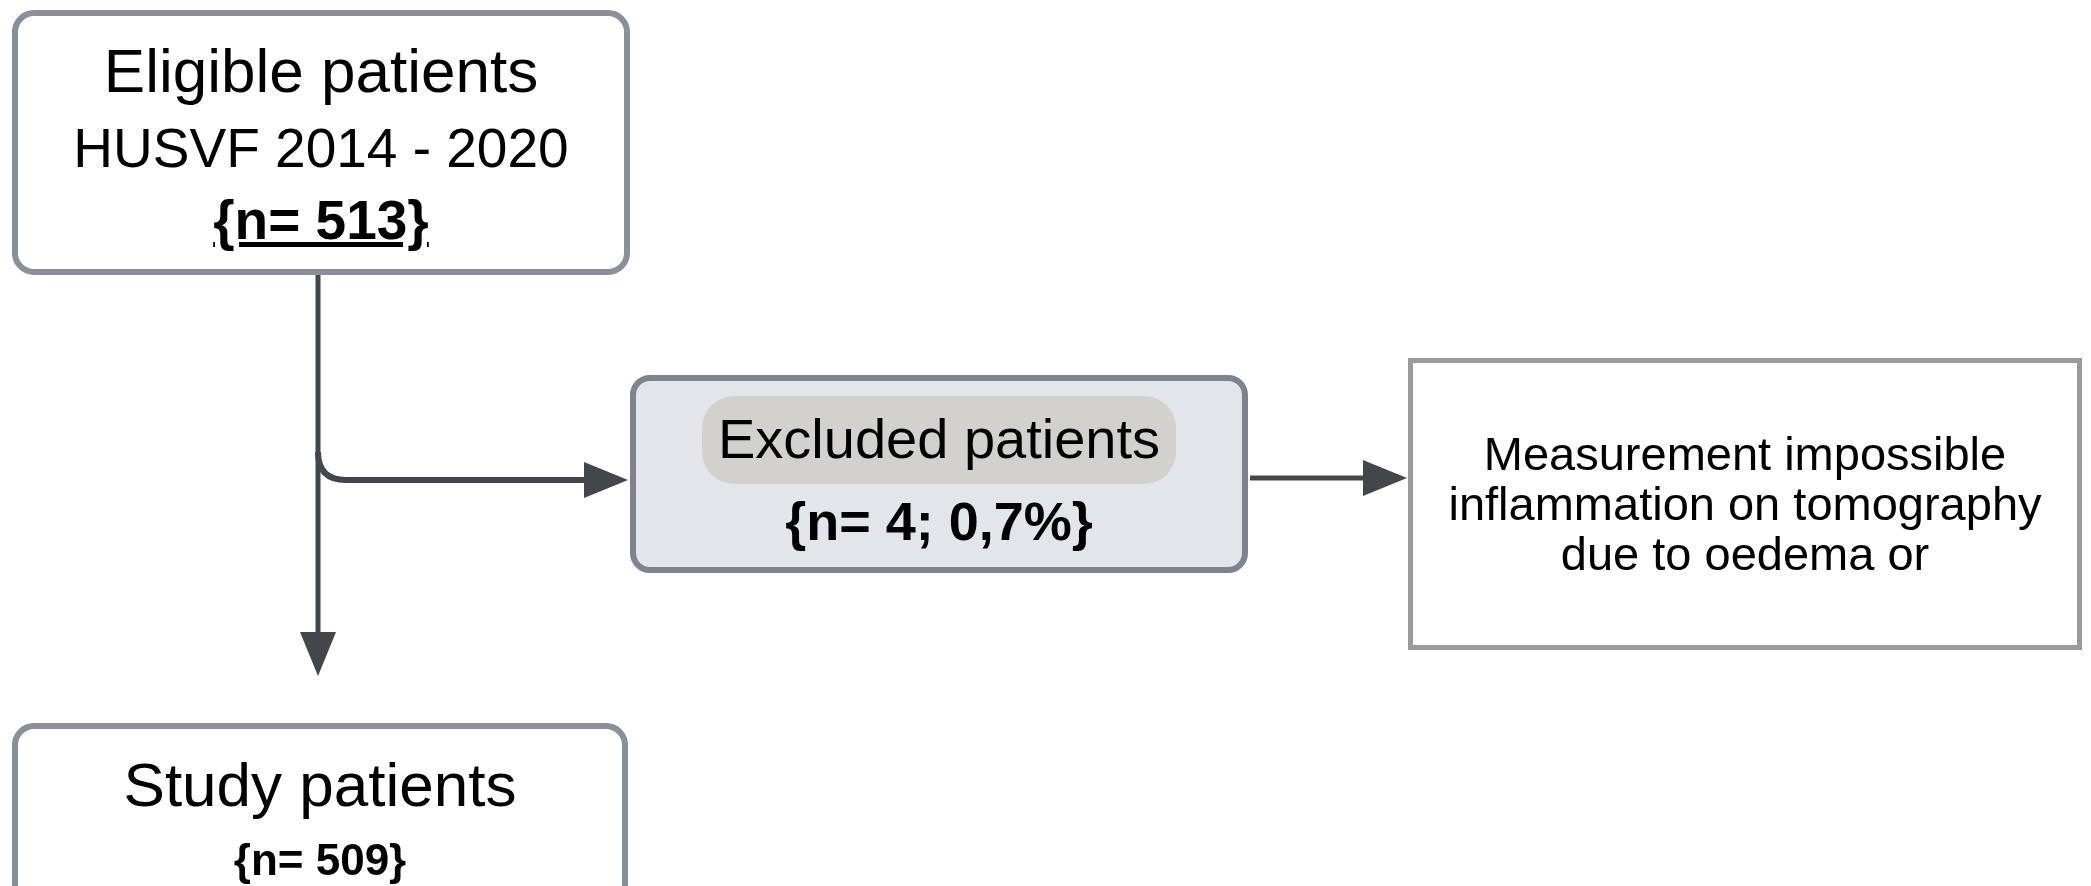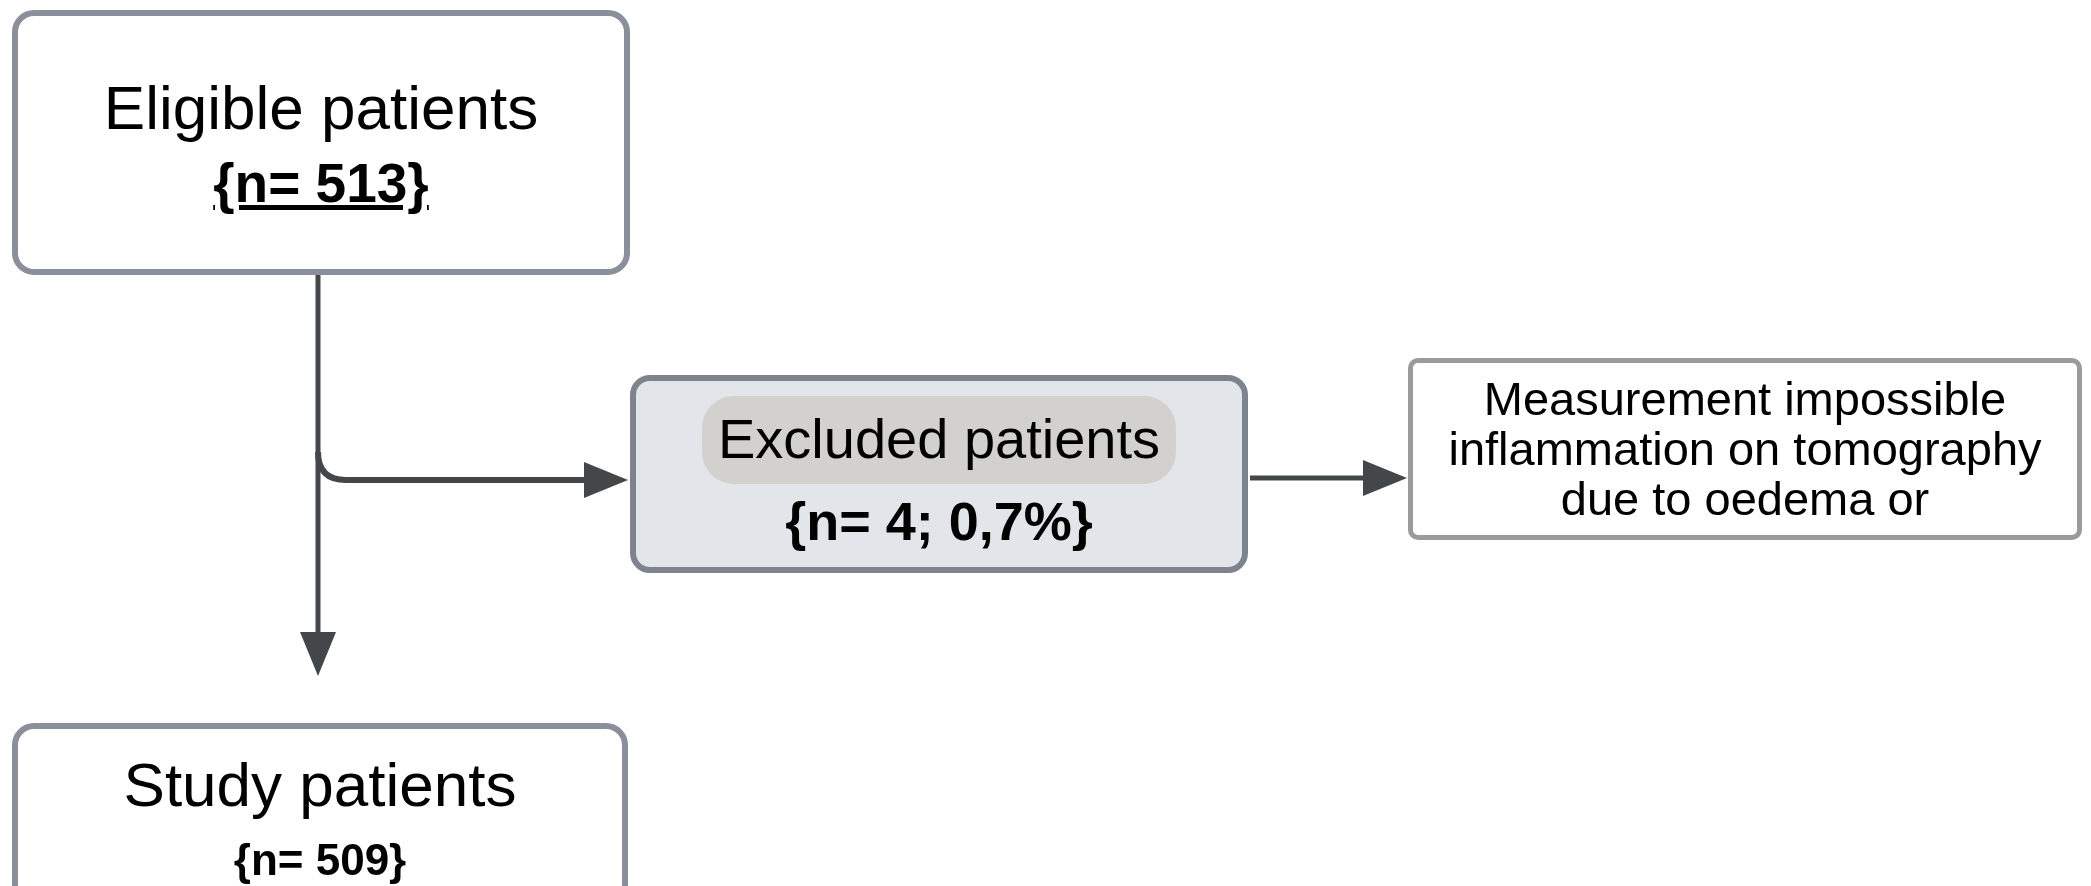--- a/index.html
+++ b/index.html
@@ -78,23 +78,23 @@
     margin-top: 48px;
   }
   .study-box .title { font-size: 62px; line-height: 76px; }
   .study-box .count { font-size: 44px; line-height: 70px; font-weight: bold; text-align: right; }
 
   
   .reason-box {
     left: 1408px;
     top: 358px;
     width: 674px;
-    height: 182px;
+    height: 292px;
     border: 5px solid #9b9b9b;
-    border-radius: 10px;
+    border-radius: 0;
   }
   .reason-box .line {
     font-size: 47px;
     line-height: 50px;
   }
 
   .connectors {
     position: absolute;
     left: 0;
     top: 0;
@@ -115,20 +115,21 @@
 
     <path d="M 318 452 Q 318 480 346 480 L 586 480" stroke="#44474a" stroke-width="6" fill="none"></path>
     <polygon points="628,480 584,462 584,498" fill="#44474a"></polygon>
 
     <line x1="1250" y1="478" x2="1366" y2="478" stroke="#44474a" stroke-width="5"></line>
     <polygon points="1407,478 1363,460 1363,496" fill="#44474a"></polygon>
   </svg>
 
   <div class="node rounded eligible-box">
     <div class="title">Eligible patients</div>
+    <div class="subtitle">HUSVF 2014 - 2020</div>
     <div class="count">{n= 513}</div>
   </div>
 
   <div class="node excluded-box">
     <div class="title">Excluded patients</div>
     <div class="count">{n= 4; 0,7%}</div>
   </div>
 
   <div class="node reason-box">
     <div class="line">Measurement impossible</div>

